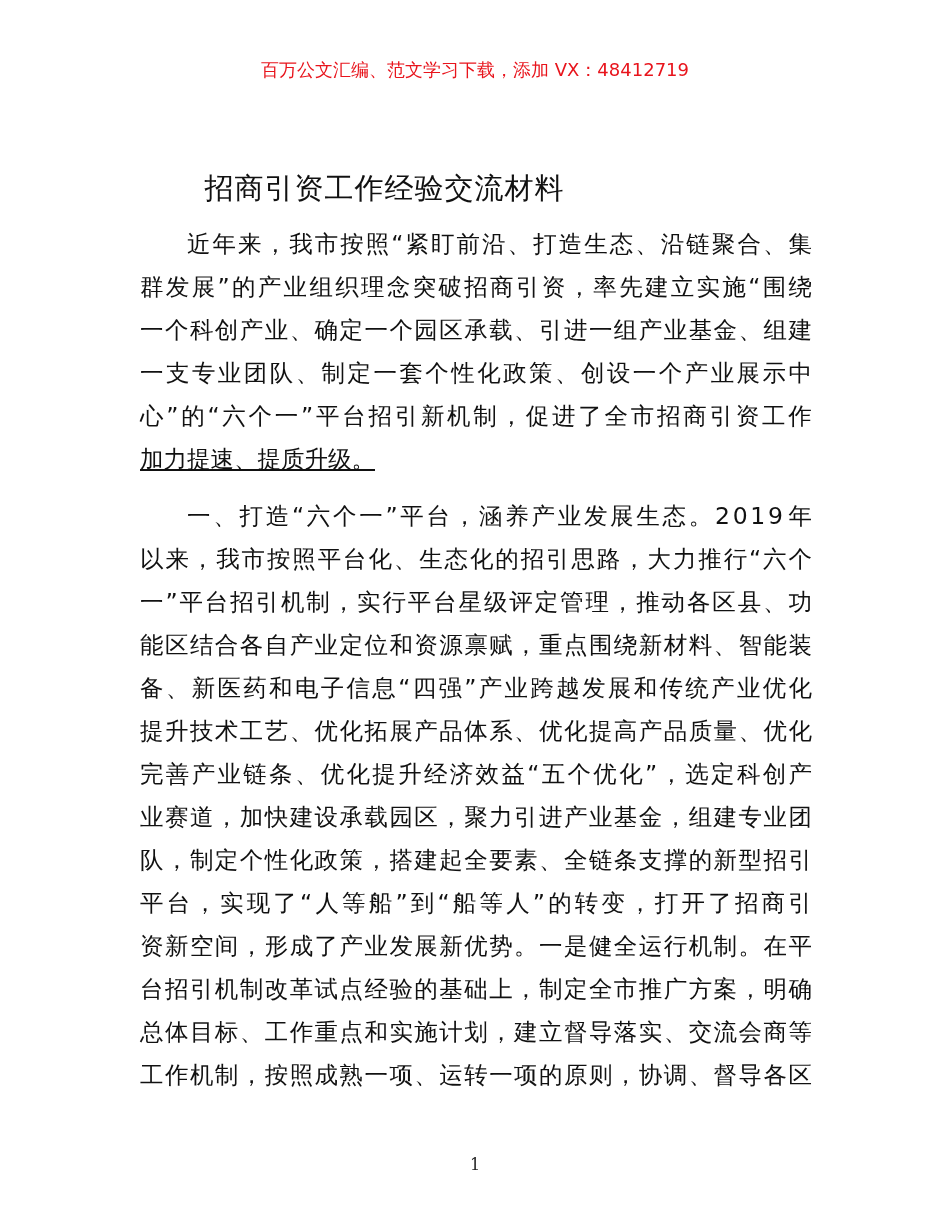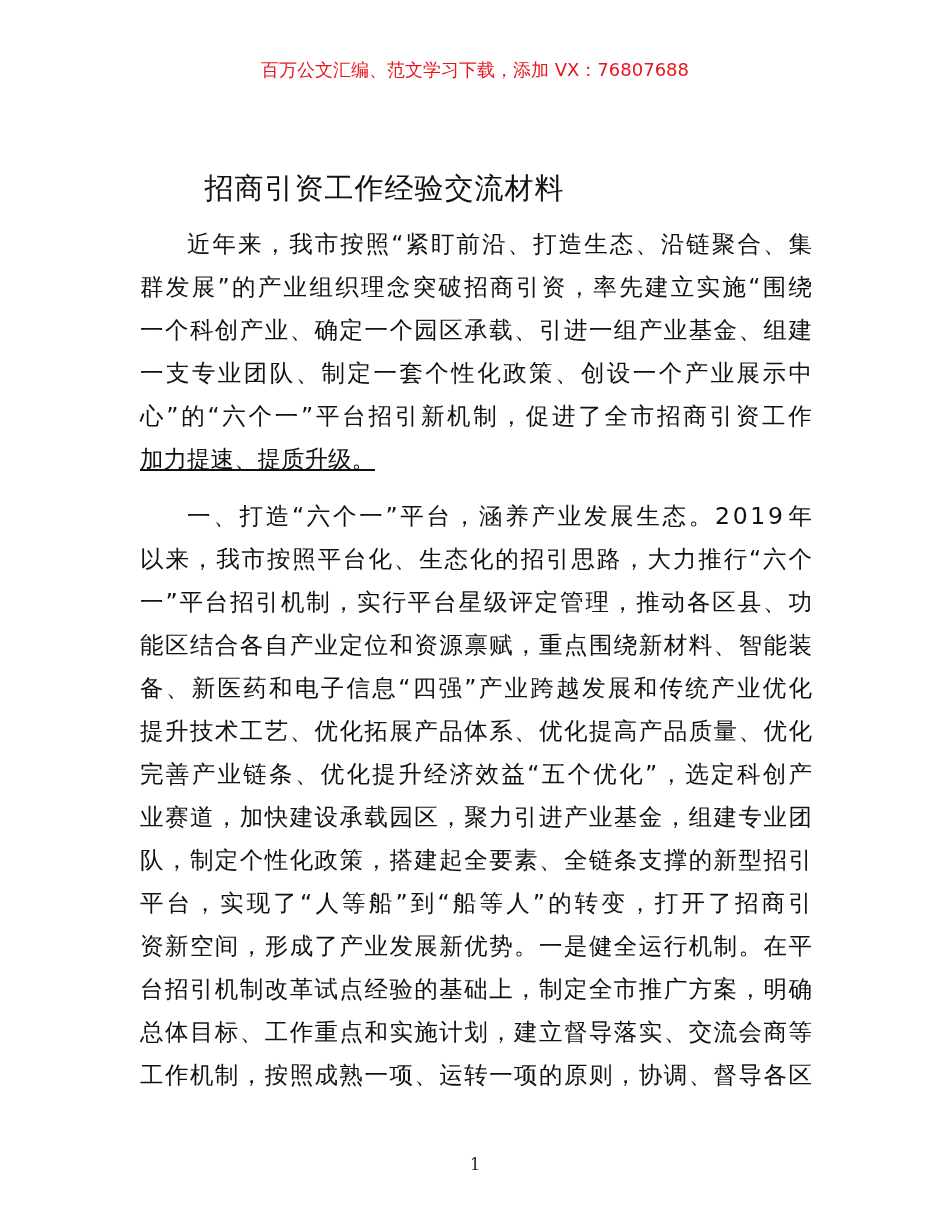--- a/index.html
+++ b/index.html
@@ -68,21 +68,21 @@
       width: 950px;
       text-align: center;
       font-family: "DejaVu Serif", "Liberation Serif", serif;
       font-size: 16px;
       color: #222222;
     }
   </style>
 </head>
 <body>
 
-<div class="header-banner">百万公文汇编、范文学习下载，添加 VX：76807688</div>
+<div class="header-banner">百万公文汇编、范文学习下载，添加 VX：48412719</div>
 
 <div class="doc-title">招商引资工作经验交流材料</div>
 
 <div class="body-text" style="top:0;">
 
   <div class="line indent" style="top:222px;">
       <span>近</span>
       <span>年</span>
       <span>来</span>
       <span>，</span>

